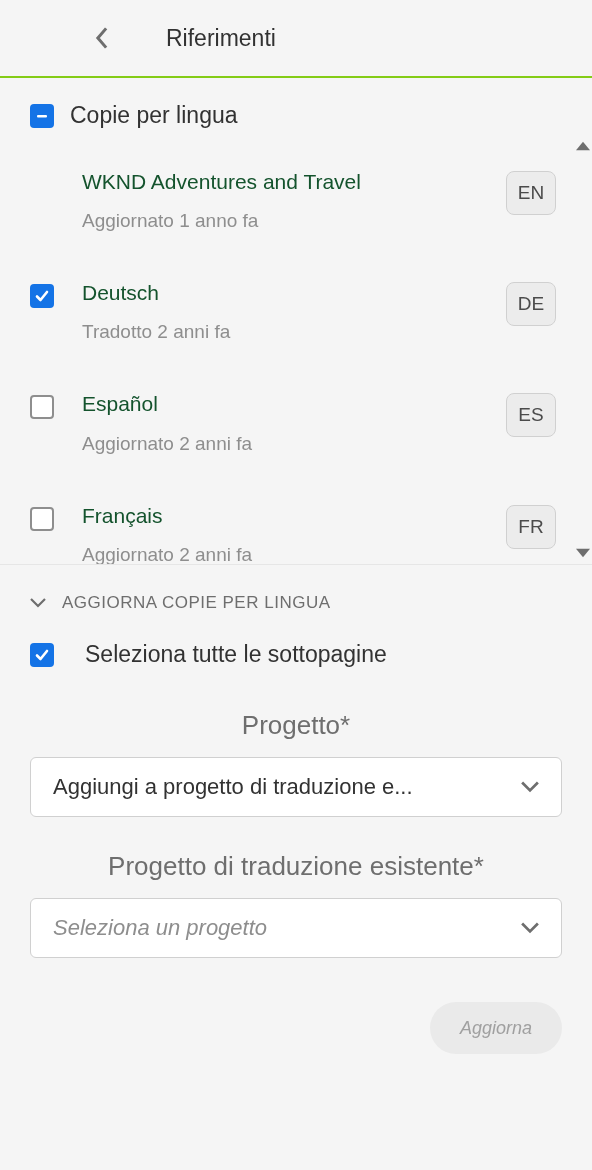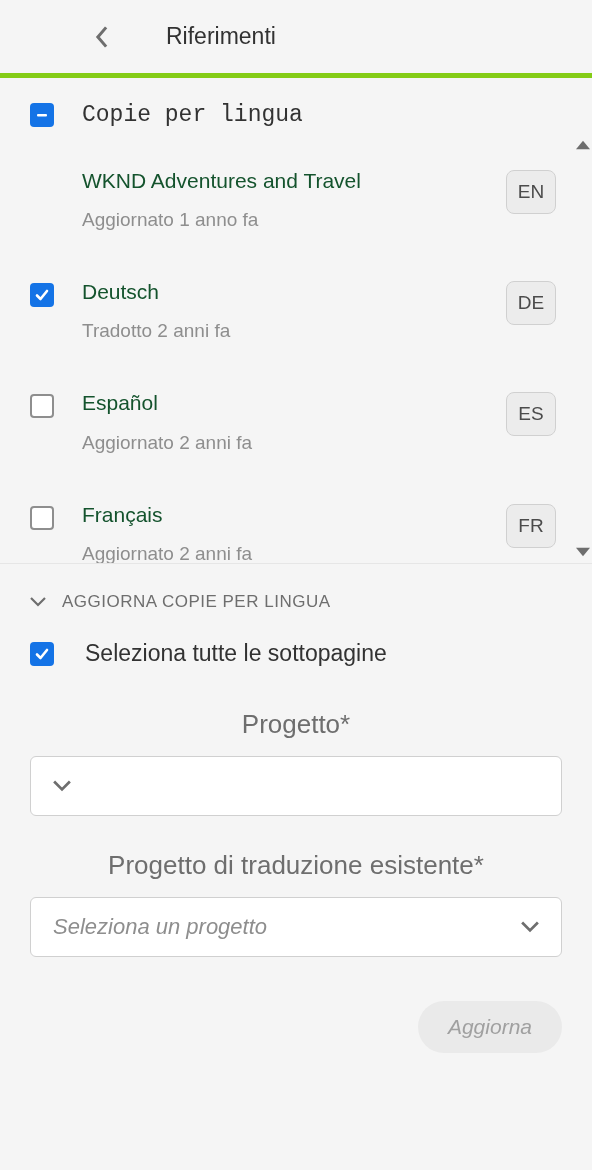--- a/index.html
+++ b/index.html
@@ -1,26 +1,26 @@
 <!DOCTYPE html>
 <html><head>
 <meta charset="utf-8">
 <style>
   * { box-sizing: border-box; margin: 0; padding: 0; }
   html, body { width: 592px; height: 1170px; font-family: -apple-system, BlinkMacSystemFont, "Segoe UI", Arial, sans-serif; background: #f5f5f5; color: #323232; }
   .panel { width: 100%; height: 100%; display: flex; flex-direction: column; }
 
   
-  .header { display: flex; align-items: center; height: 78px; padding: 3px 30px; border-bottom: 5px solid #84cc16; gap: 52px; }
+  .header { display: flex; align-items: center; height: 78px; padding: 3px 30px; border-bottom: 2px solid #84cc16; gap: 52px; }
   .back-btn { width: 24px; height: 24px; display: flex; align-items: center; justify-content: center; cursor: pointer; color: #6e6e6e; margin-left: 60px; }
   .back-btn svg { width: 14px; height: 22px; }
   .header-title { font-size: 23px; font-weight: 400; color: #323232; }
 
   
-  .section-head { display: flex; align-items: center; gap: 28px; padding: 24px 46px 0 30px; font-family: Liberation Mono, monospace; }
+  .section-head { display: flex; align-items: center; gap: 16px; padding: 24px 46px 0 30px; }
   .cbox { width: 24px; height: 24px; border-radius: 4px; display: flex; align-items: center; justify-content: center; cursor: pointer; flex-shrink: 0; }
   .cbox.checked, .cbox.indeterminate { background: #1473e6; }
   .cbox.unchecked { background: #fff; border: 2px solid #8e8e8e; }
   .cbox svg { width: 16px; height: 16px; }
   .section-title { font-size: 23px; font-weight: 400; color: #323232; }
 
   
   .scroll-wrap { position: relative; flex: 0 0 auto; height: 430px; border-bottom: 1px solid #e6e6e6; overflow: hidden; margin-top: 6px; }
   .lang-list { height: 100%; overflow-y: scroll; padding: 34px 12px 0 30px; }
   .lang-list::-webkit-scrollbar { width: 18px; }
@@ -48,21 +48,21 @@
   
   .form-group { padding: 12px 30px 22px 30px; }
   .form-label { font-size: 26px; color: #6e6e6e; margin-bottom: 16px; text-align: center; }
   .select { width: 100%; height: 60px; background: #fff; border: 1px solid #d0d0d0; border-radius: 6px; display: flex; align-items: center; justify-content: space-between; padding: 0 22px; cursor: pointer; }
   .select-text { font-size: 22px; color: #323232; white-space: nowrap; overflow: hidden; text-overflow: ellipsis; }
   .select-text.placeholder { font-style: italic; color: #8e8e8e; }
   .select svg { width: 18px; height: 18px; color: #6e6e6e; flex-shrink: 0; }
 
   
   .footer { padding: 22px 30px; display: flex; justify-content: flex-end; }
-  .update-btn { height: 52px; padding: 0 30px; border-radius: 26px; background: #eaeaea; color: #a0a0a0; font-size: 21px; font-style: italic; font-weight: 500; display: flex; align-items: center; justify-content: center; border: none; cursor: not-allowed; }
+  .update-btn { height: 52px; padding: 0 30px; border-radius: 26px; background: #eaeaea; color: #a0a0a0; font-size: 18px; font-style: italic; font-weight: 500; display: flex; align-items: center; justify-content: center; border: none; cursor: not-allowed; }
 
   
   .scroll-arrow { position: absolute; right: 2px; width: 14px; height: 14px; color: #6e6e6e; pointer-events: none; }
   .scroll-arrow.up { top: 4px; }
   .scroll-arrow.down { bottom: 4px; }
 </style>
 </head>
 <body>
 
 <div class="panel">
@@ -144,20 +144,21 @@
       <svg viewBox="0 0 16 16" fill="none" stroke="#fff" stroke-width="2.6" stroke-linecap="round" stroke-linejoin="round">
           <path d="M3 8.5 L6.5 12 L13 4"></path>
         </svg>
     </div>
     <div class="subpages-label">Seleziona tutte le sottopagine</div>
   </div>
 
   <div class="form-group">
     <div class="form-label">Progetto*</div>
     <div class="select">
+      <span class="select-text">Aggiungi a progetto di traduzione e...</span>
       <svg viewBox="0 0 16 10" fill="none" stroke="currentColor" stroke-width="2.4">
           <path d="M1 1 L8 8 L15 1"></path>
         </svg>
     </div>
   </div>
 
   <div class="form-group">
     <div class="form-label">Progetto di traduzione esistente*</div>
     <div class="select">
       <span class="select-text placeholder">Seleziona un progetto</span>

